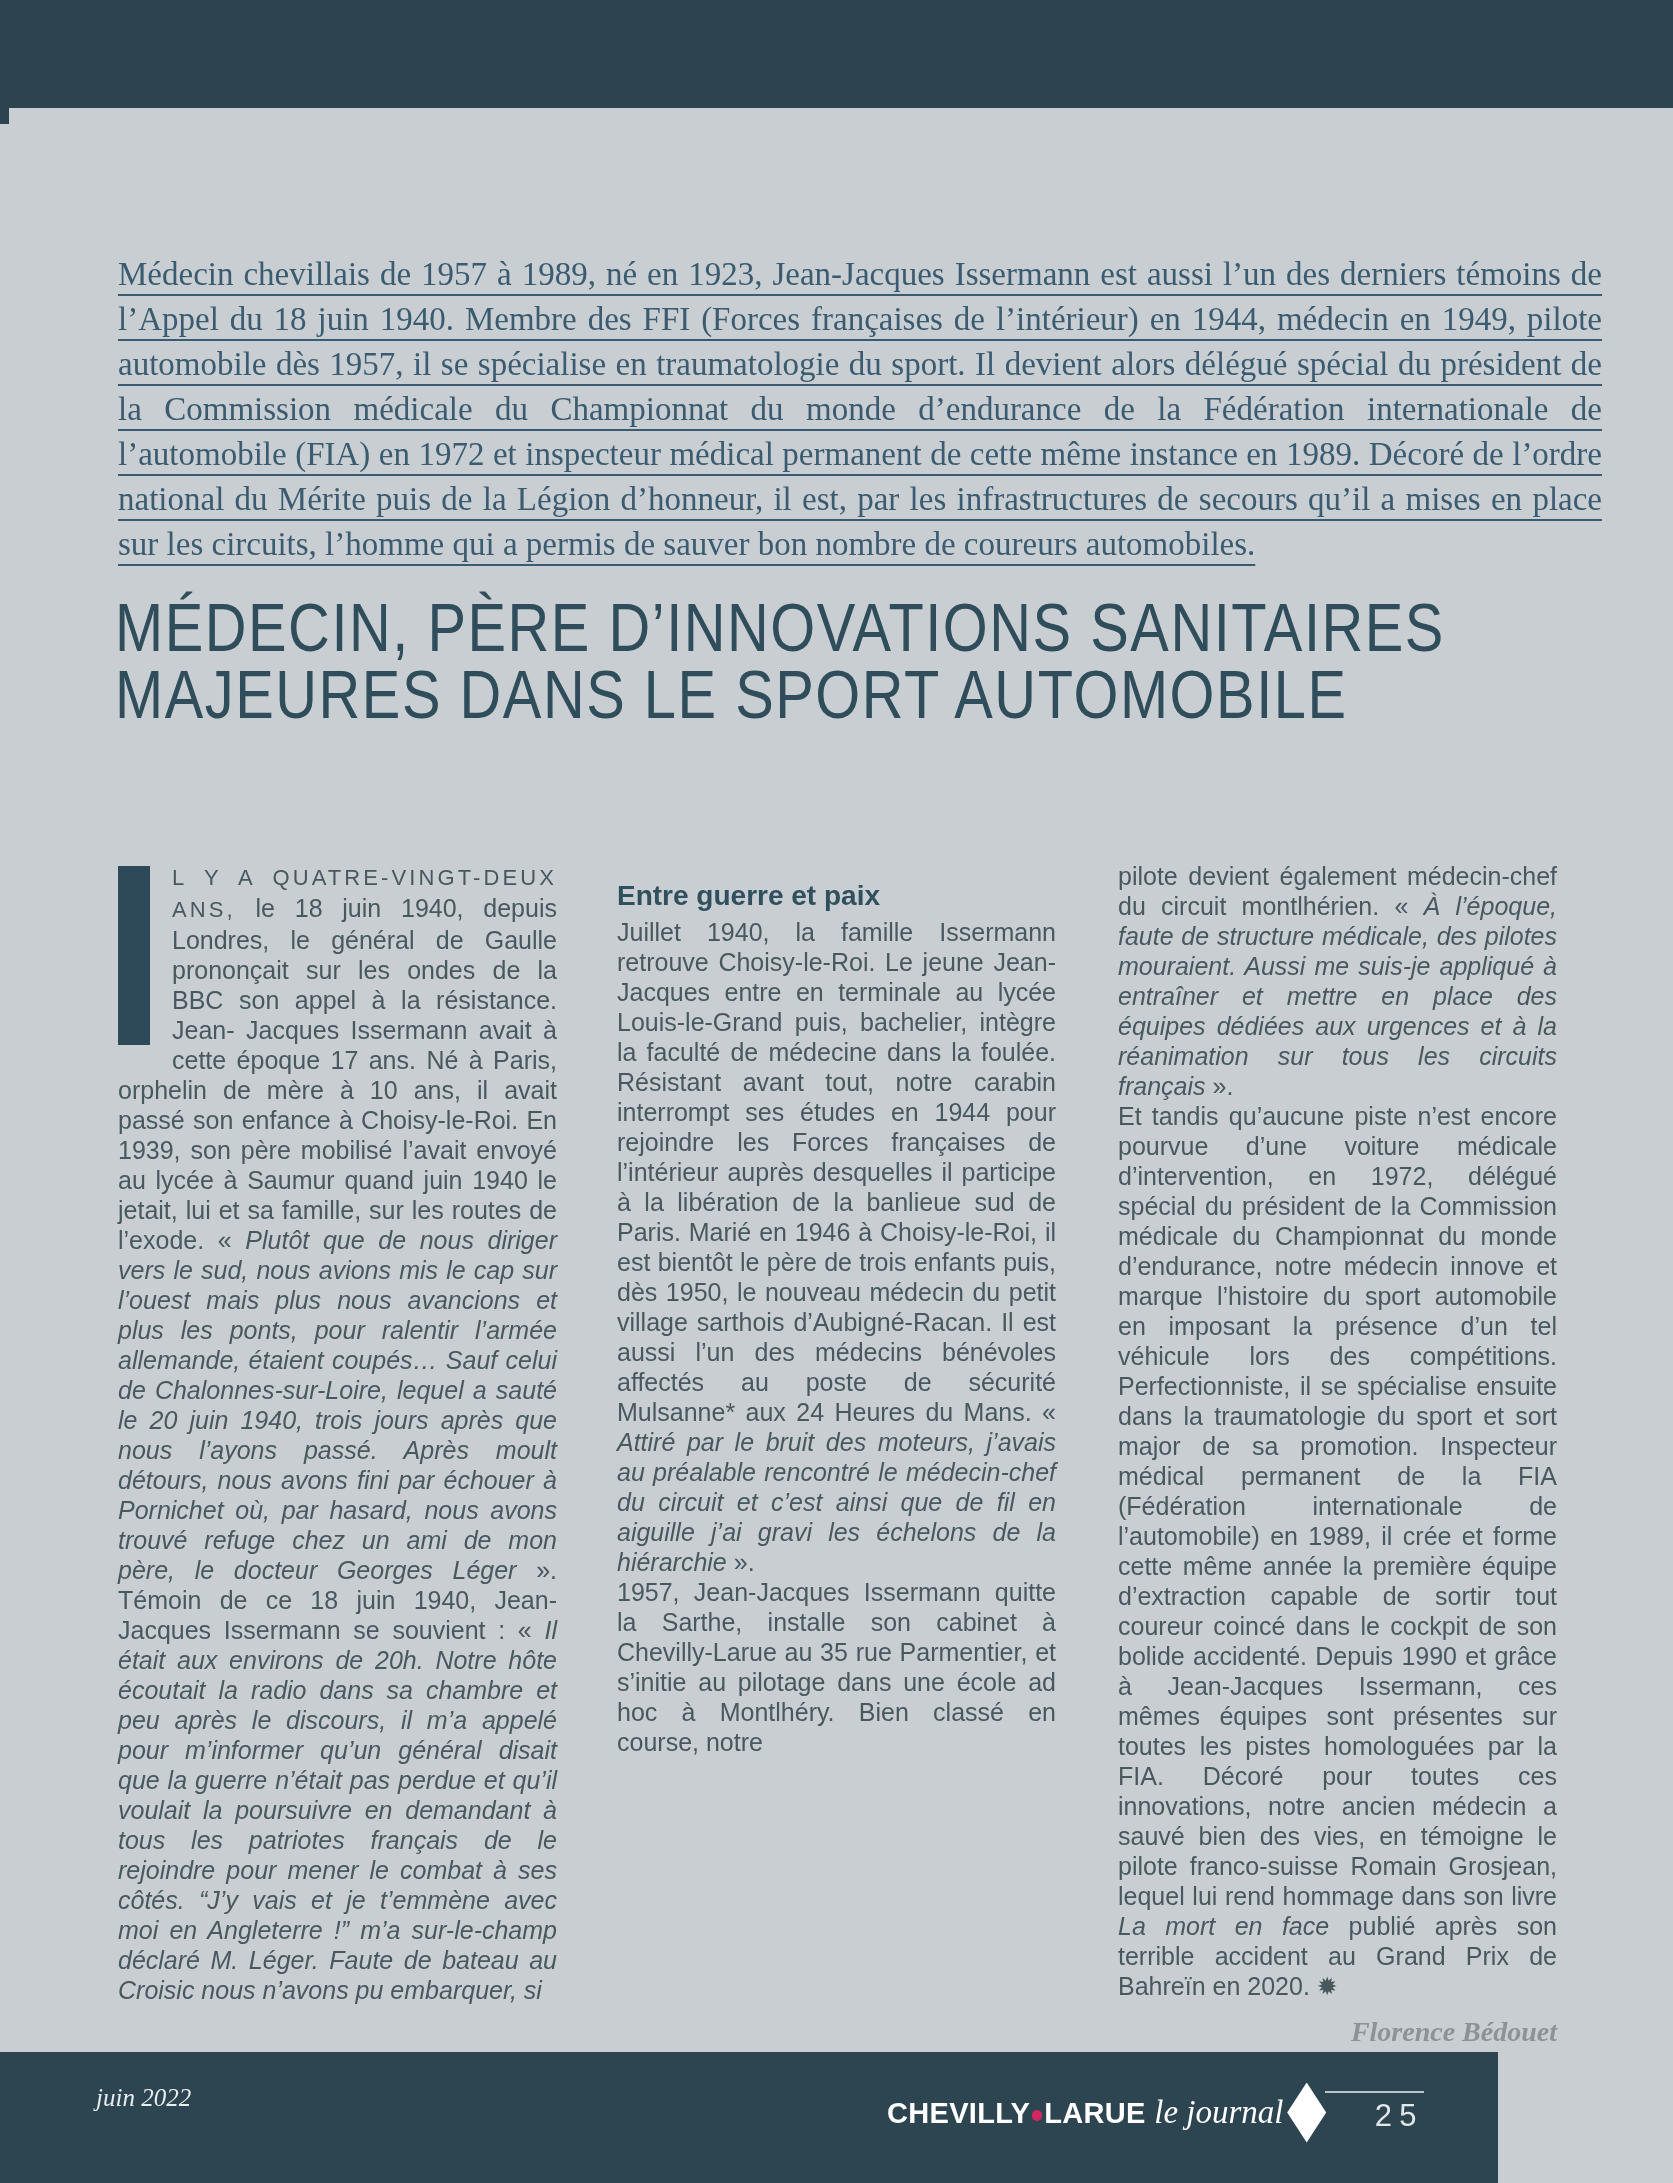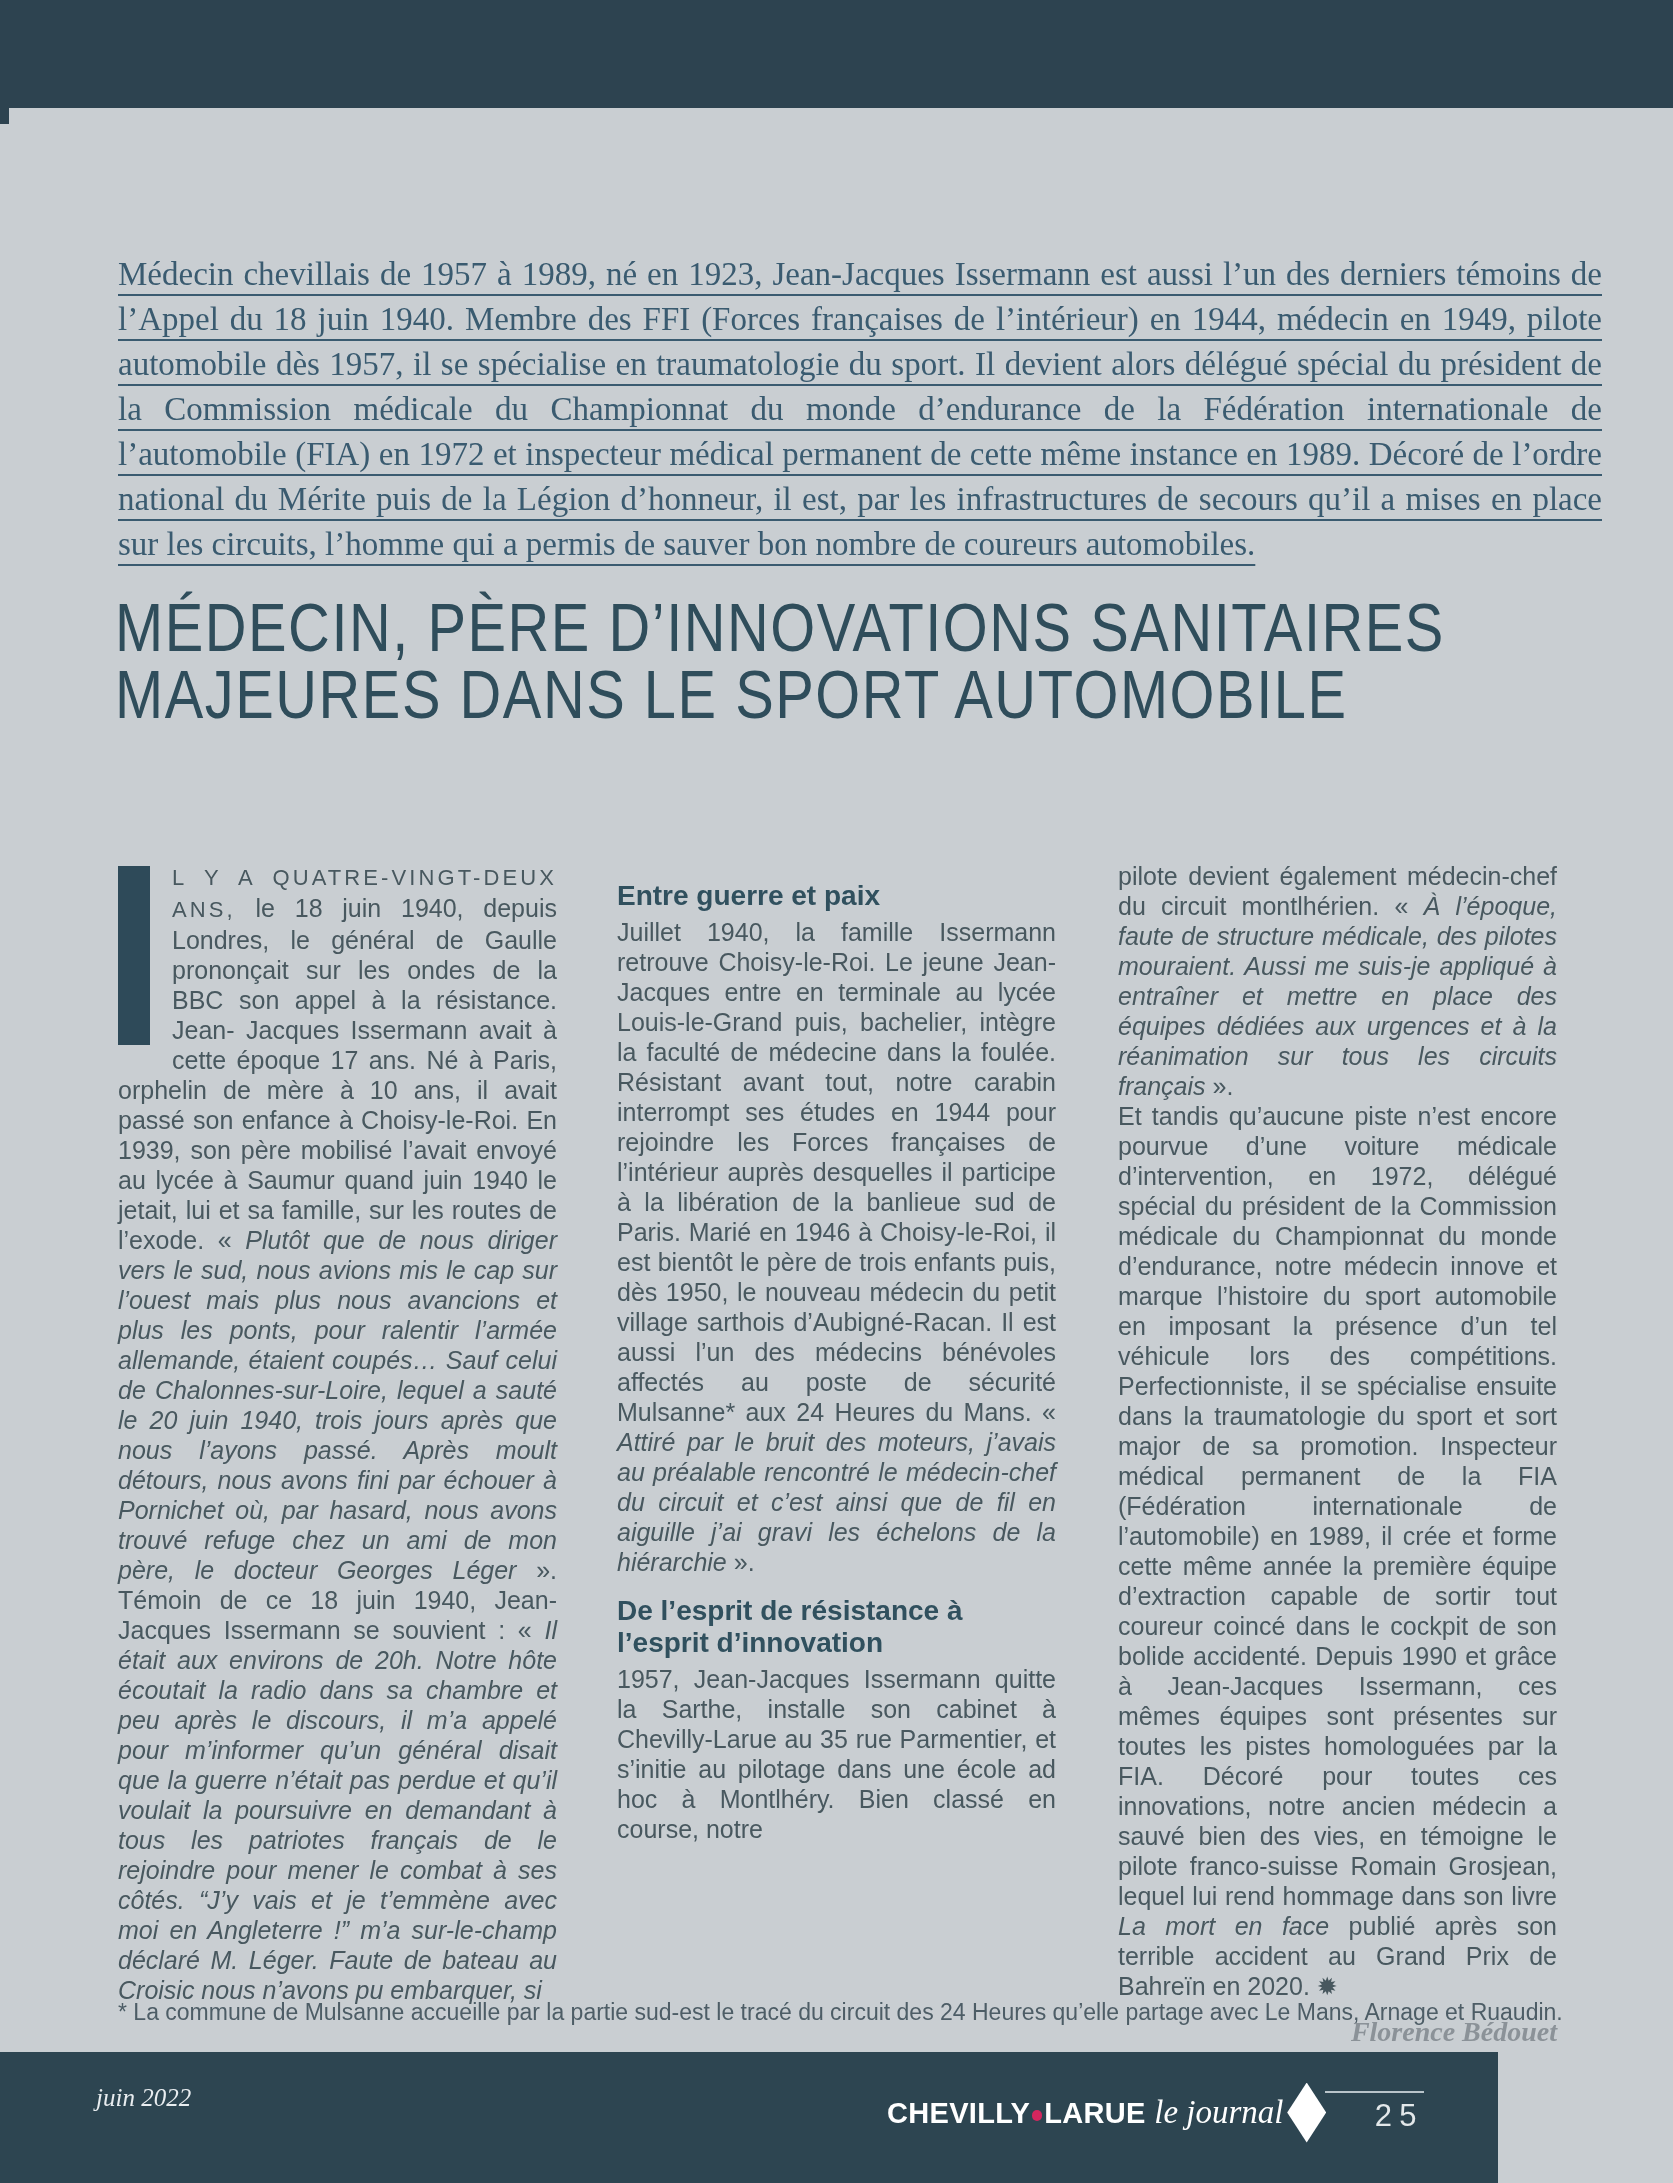--- a/index.html
+++ b/index.html
@@ -113,31 +113,29 @@
   </div>
 
   <div class="col col-1">
     <div class="dropcap-bar"></div>
     <p><span class="seg-caps">L Y A QUATRE-VINGT-DEUX ANS,</span><span class="seg-n"> le 18 juin 1940, depuis Londres, le général de Gaulle prononçait sur les ondes de la BBC son appel à la résistance. Jean- Jacques Issermann avait à cette époque 17 ans. Né à Paris, orphelin de mère à 10 ans, il avait passé son enfance à Choisy-le-Roi. En 1939, son père mobilisé l’avait envoyé au lycée à Saumur quand juin 1940 le jetait, lui et sa famille, sur les routes de l’exode. « </span><span class="seg-i">Plutôt que de nous diriger vers le sud, nous avions mis le cap sur l’ouest mais plus nous avancions et plus les ponts, pour ralentir l’armée allemande, étaient coupés… Sauf celui de Chalonnes-sur-Loire, lequel a sauté le 20 juin 1940, trois jours après que nous l’ayons passé. Après moult détours, nous avons fini par échouer à Pornichet où, par hasard, nous avons trouvé refuge chez un ami de mon père, le docteur Georges Léger</span><span class="seg-n"> ». Témoin de ce 18 juin 1940, Jean-Jacques Issermann se souvient : « </span><span class="seg-i">Il était aux environs de 20h. Notre hôte écoutait la radio dans sa chambre et peu après le discours, il m’a appelé pour m’informer qu’un général disait que la guerre n’était pas perdue et qu’il voulait la poursuivre en demandant à tous les patriotes français de le rejoindre pour mener le combat à ses côtés. “J’y vais et je t’emmène avec moi en Angleterre !” m’a sur-le-champ déclaré M. Léger. Faute de bateau au Croisic nous n’avons pu embarquer, si</span></p>
   </div>
 
   <div class="col col-2">
     <div class="subhead">Entre guerre et paix</div>
     <p><span class="seg-n">Juillet 1940, la famille Issermann retrouve Choisy-le-Roi. Le jeune Jean-Jacques entre en terminale au lycée Louis-le-Grand puis, bachelier, intègre la faculté de médecine dans la foulée. Résistant avant tout, notre carabin interrompt ses études en 1944 pour rejoindre les Forces françaises de l’intérieur auprès desquelles il participe à la libération de la banlieue sud de Paris. Marié en 1946 à Choisy-le-Roi, il est bientôt le père de trois enfants puis, dès 1950, le nouveau médecin du petit village sarthois d’Aubigné-Racan. Il est aussi l’un des médecins bénévoles affectés au poste de sécurité Mulsanne* aux 24 Heures du Mans. « </span><span class="seg-i">Attiré par le bruit des moteurs, j’avais au préalable rencontré le médecin-chef du circuit et c’est ainsi que de fil en aiguille j’ai gravi les échelons de la hiérarchie</span><span class="seg-n"> ».</span></p>
-    <div class="subhead">De l’esprit de résistance à l’esprit d’innovation</div>
     <p><span class="seg-n">1957, Jean-Jacques Issermann quitte la Sarthe, installe son cabinet à Chevilly-Larue au 35 rue Parmentier, et s’initie au pilotage dans une école ad hoc à Montlhéry. Bien classé en course, notre</span></p>
   </div>
 
   <div class="col col-3">
     <p><span class="seg-n">pilote devient également médecin-chef du circuit montlhérien. « </span><span class="seg-i">À l’époque, faute de structure médicale, des pilotes mouraient. Aussi me suis-je appliqué à entraîner et mettre en place des équipes dédiées aux urgences et à la réanimation sur tous les circuits français</span><span class="seg-n"> ».</span></p>
     <p><span class="seg-n">Et tandis qu’aucune piste n’est encore pourvue d’une voiture médicale d’intervention, en 1972, délégué spécial du président de la Commission médicale du Championnat du monde d’endurance, notre médecin innove et marque l’histoire du sport automobile en imposant la présence d’un tel véhicule lors des compétitions. Perfectionniste, il se spécialise ensuite dans la traumatologie du sport et sort major de sa promotion. Inspecteur médical permanent de la FIA (Fédération internationale de l’automobile) en 1989, il crée et forme cette même année la première équipe d’extraction capable de sortir tout coureur coincé dans le cockpit de son bolide accidenté. Depuis 1990 et grâce à Jean-Jacques Issermann, ces mêmes équipes sont présentes sur toutes les pistes homologuées par la FIA. Décoré pour toutes ces innovations, notre ancien médecin a sauvé bien des vies, en témoigne le pilote franco-suisse Romain Grosjean, lequel lui rend hommage dans son livre </span><span class="seg-i">La mort en face</span><span class="seg-n"> publié après son terrible accident au Grand Prix de Bahreïn en 2020. </span><span class="seg-star">✹</span></p>
     <div class="byline">Florence Bédouet</div>
   </div>
 
-  <div class="footnote">* La commune de Mulsanne accueille par la partie sud-est le tracé du circuit des 24 Heures qu’elle partage avec Le Mans, Arnage et Ruaudin.</div>
 
   <div class="footer">
     <div class="footer-issue">juin 2022</div>
     <div class="footer-right">
       <div class="brand">
         <span class="brand-bold">CHEVILLY</span>
         <span class="brand-dot"></span>
         <span class="brand-bold">LARUE</span>
         <span class="brand-journal">le journal</span>
       </div>

